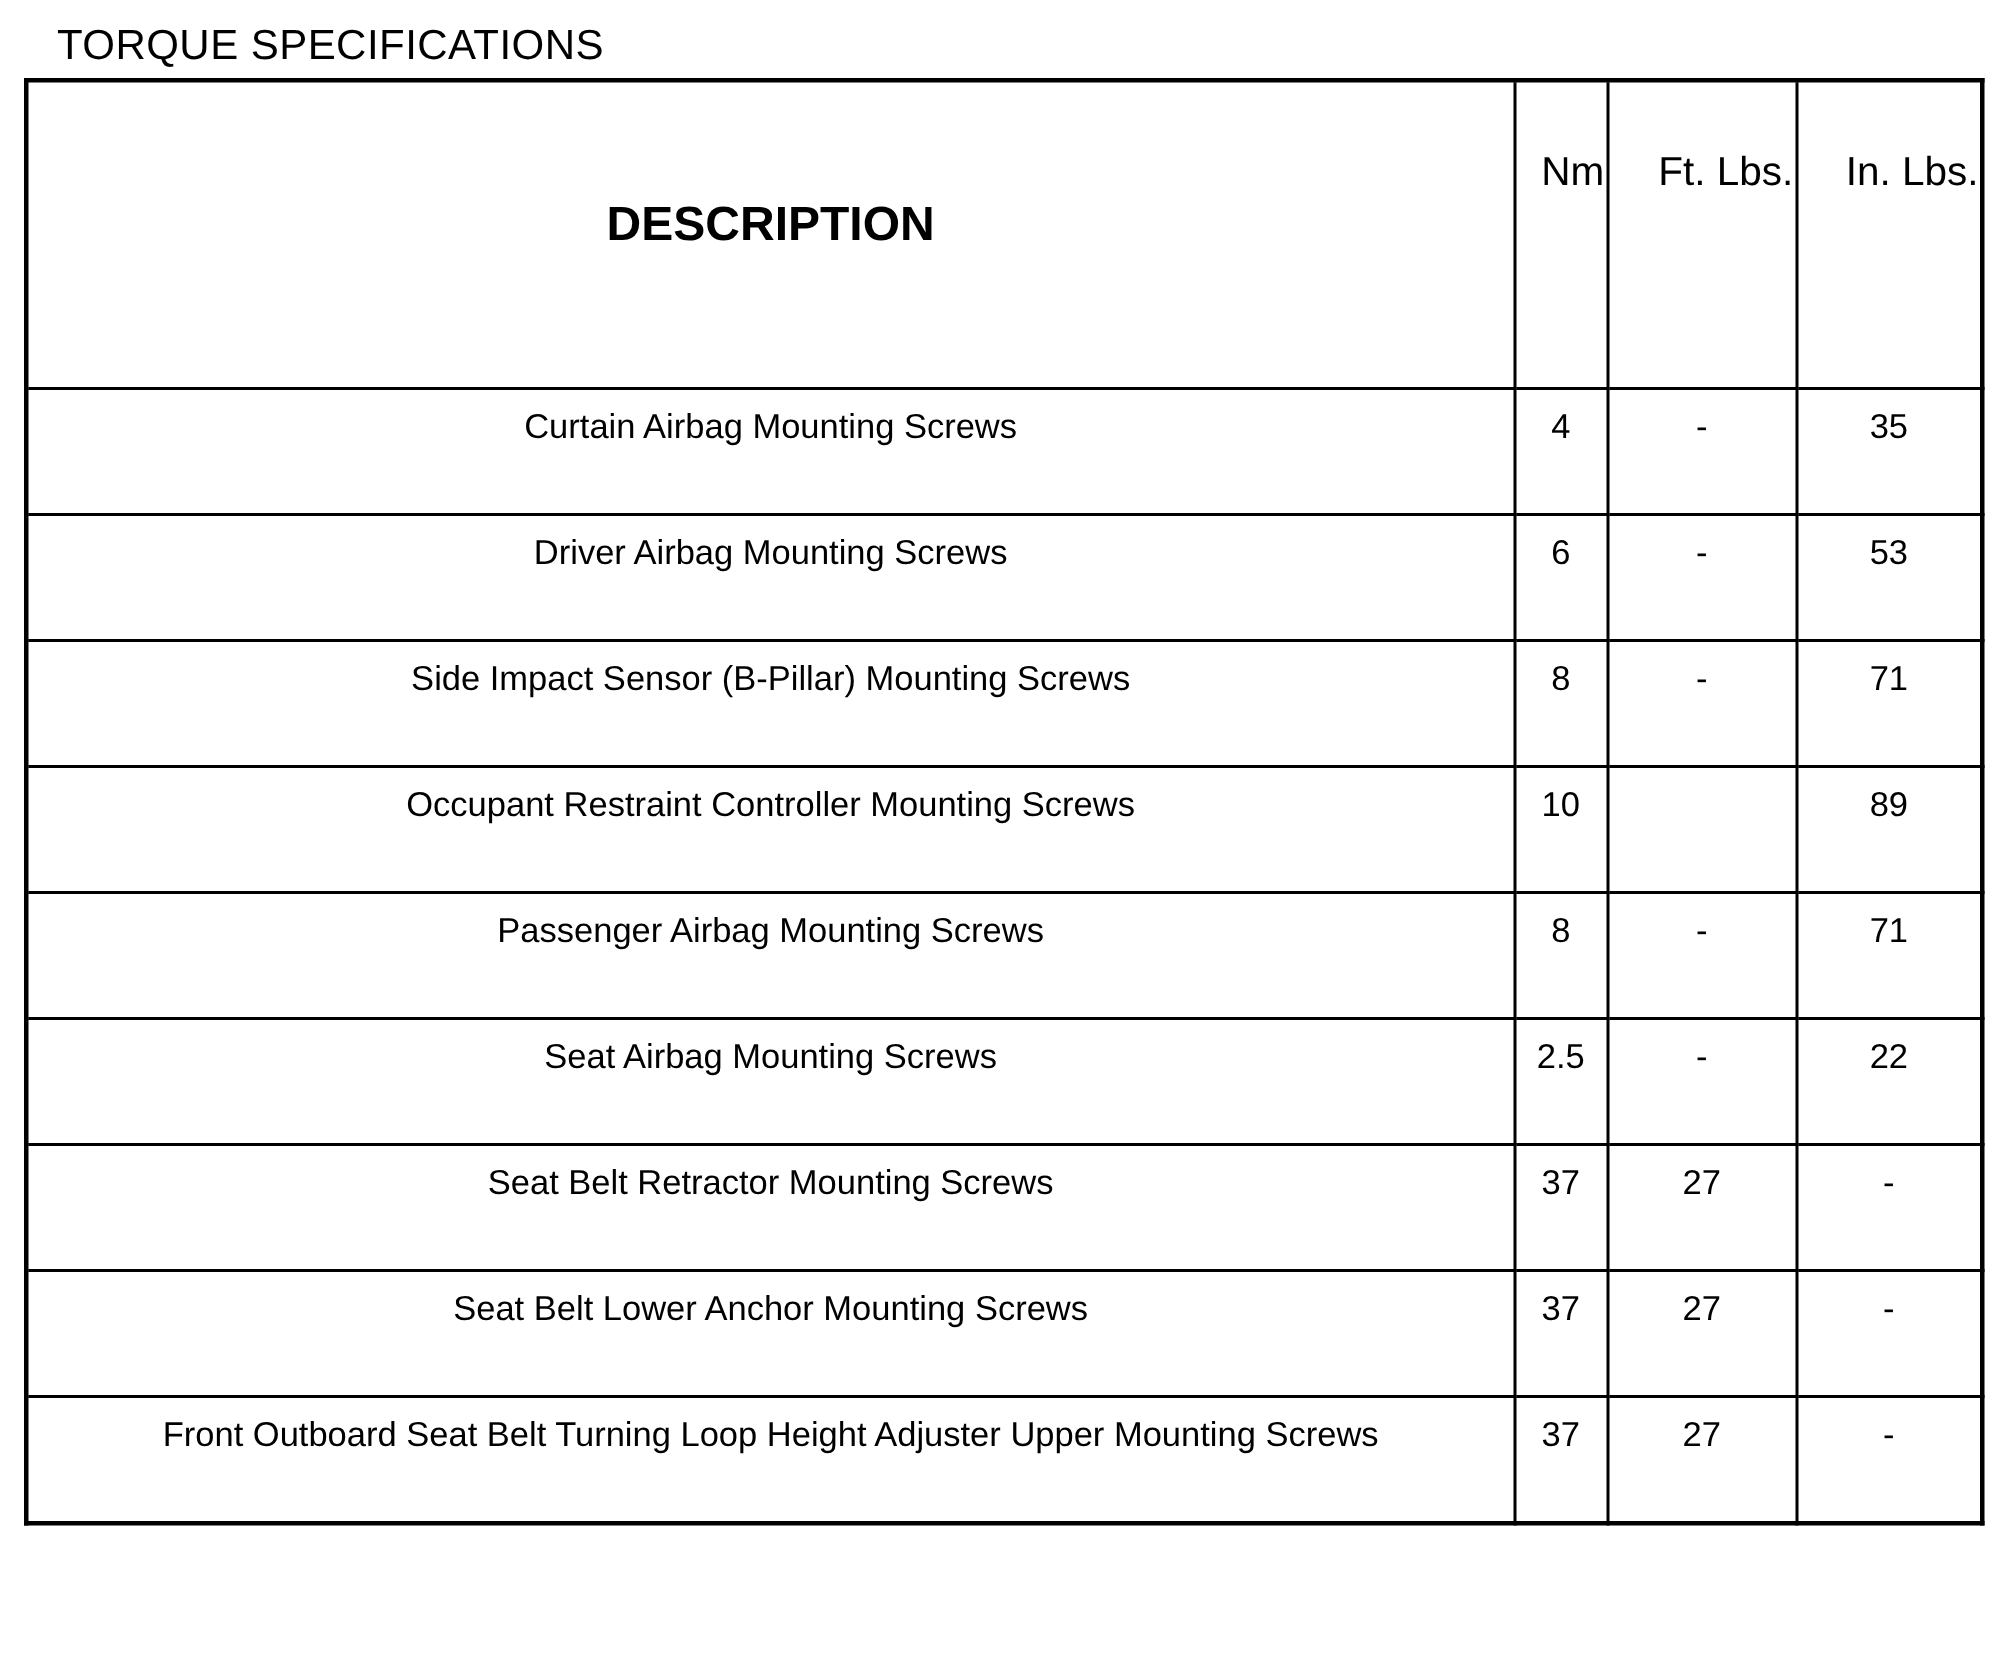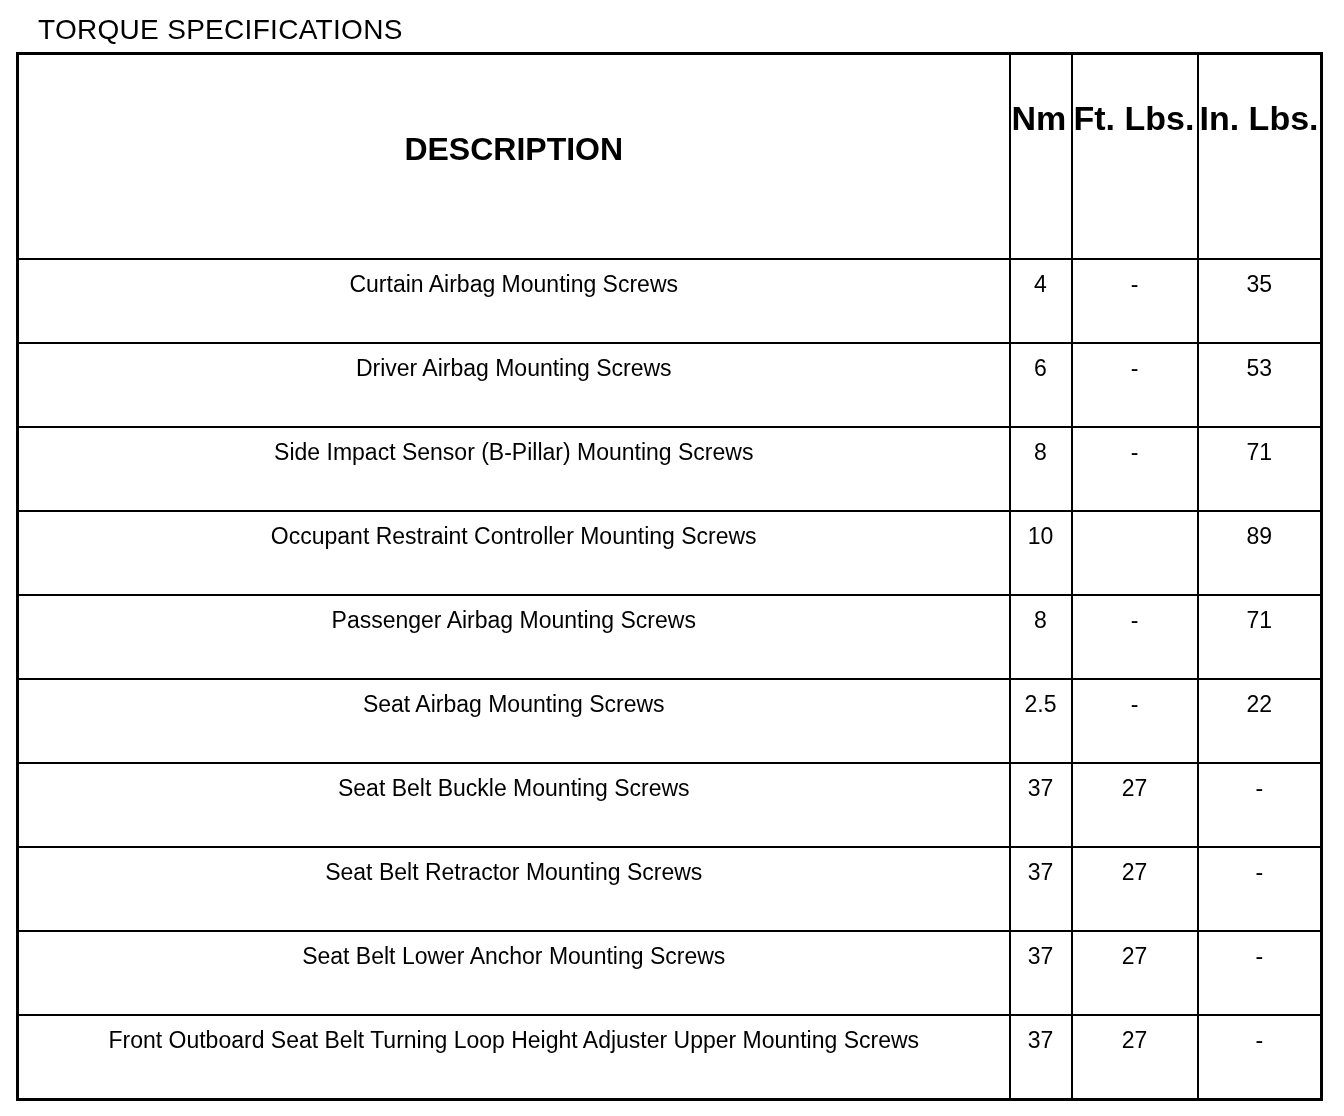--- a/index.html
+++ b/index.html
@@ -36,23 +36,23 @@
   }
   th.desc-head {
     font-size: 32px;
     font-weight: bold;
     text-align: center;
     vertical-align: middle;
     height: 186px;
     padding-bottom: 16px;
   }
   th.num-head {
-    font-size: 34px;
-    font-weight: bold;
-    text-align: left;
+    font-size: 27px;
+    font-weight: normal;
+    text-align: right;
     vertical-align: top;
     padding-top: 44px;
     white-space: nowrap;
   }
   tbody td {
     height: 84px;
     font-size: 23px;
     text-align: center;
     vertical-align: top;
     padding-top: 11px;
@@ -115,26 +115,20 @@
           <td class="val-cell">-</td>
           <td class="val-cell">71</td>
         </tr>
         <tr>
           <td class="desc-cell">Seat Airbag Mounting Screws</td>
           <td class="val-cell">2.5</td>
           <td class="val-cell">-</td>
           <td class="val-cell">22</td>
         </tr>
         <tr>
-          <td class="desc-cell">Seat Belt Buckle Mounting Screws</td>
-          <td class="val-cell">37</td>
-          <td class="val-cell">27</td>
-          <td class="val-cell">-</td>
-        </tr>
-        <tr>
           <td class="desc-cell">Seat Belt Retractor Mounting Screws</td>
           <td class="val-cell">37</td>
           <td class="val-cell">27</td>
           <td class="val-cell">-</td>
         </tr>
         <tr>
           <td class="desc-cell">Seat Belt Lower Anchor Mounting Screws</td>
           <td class="val-cell">37</td>
           <td class="val-cell">27</td>
           <td class="val-cell">-</td>

